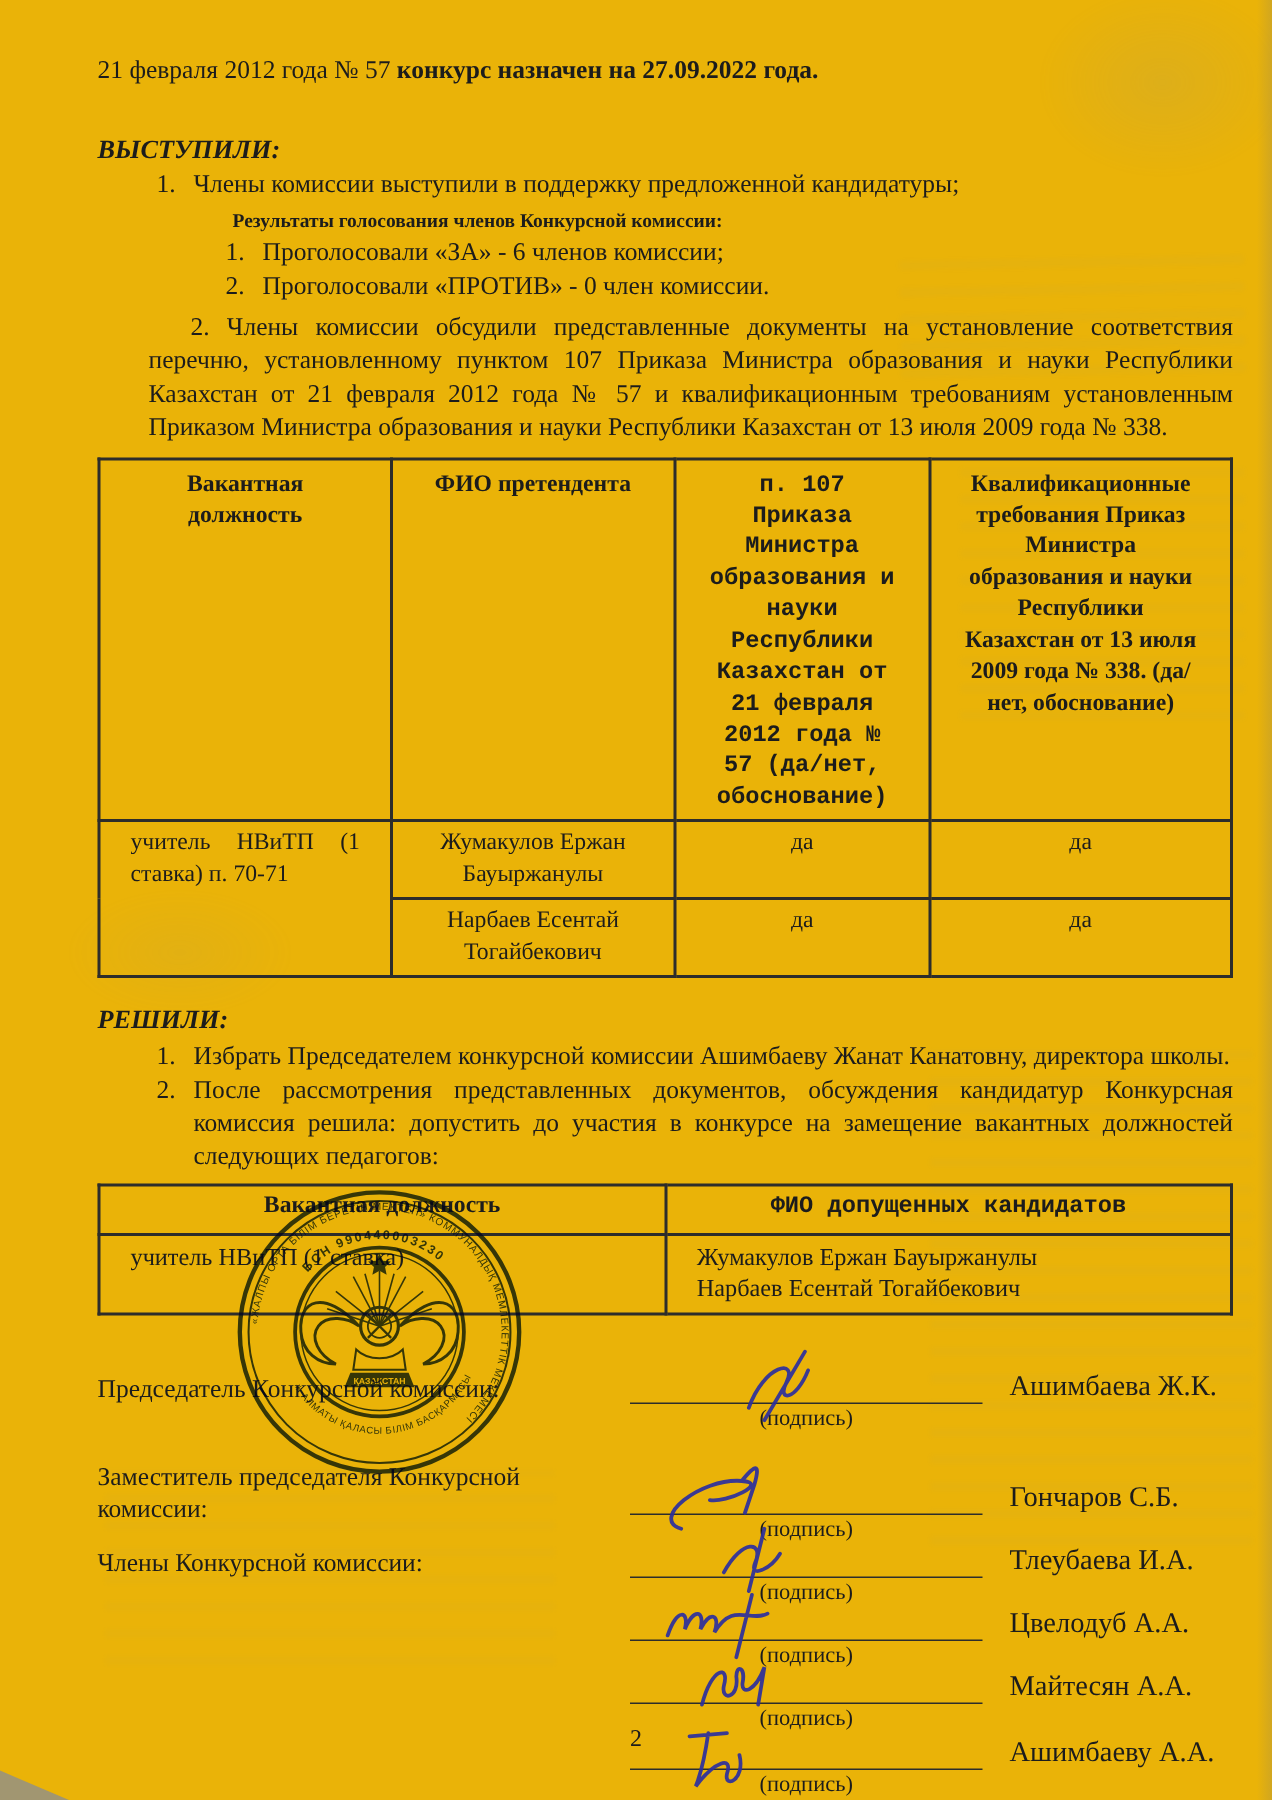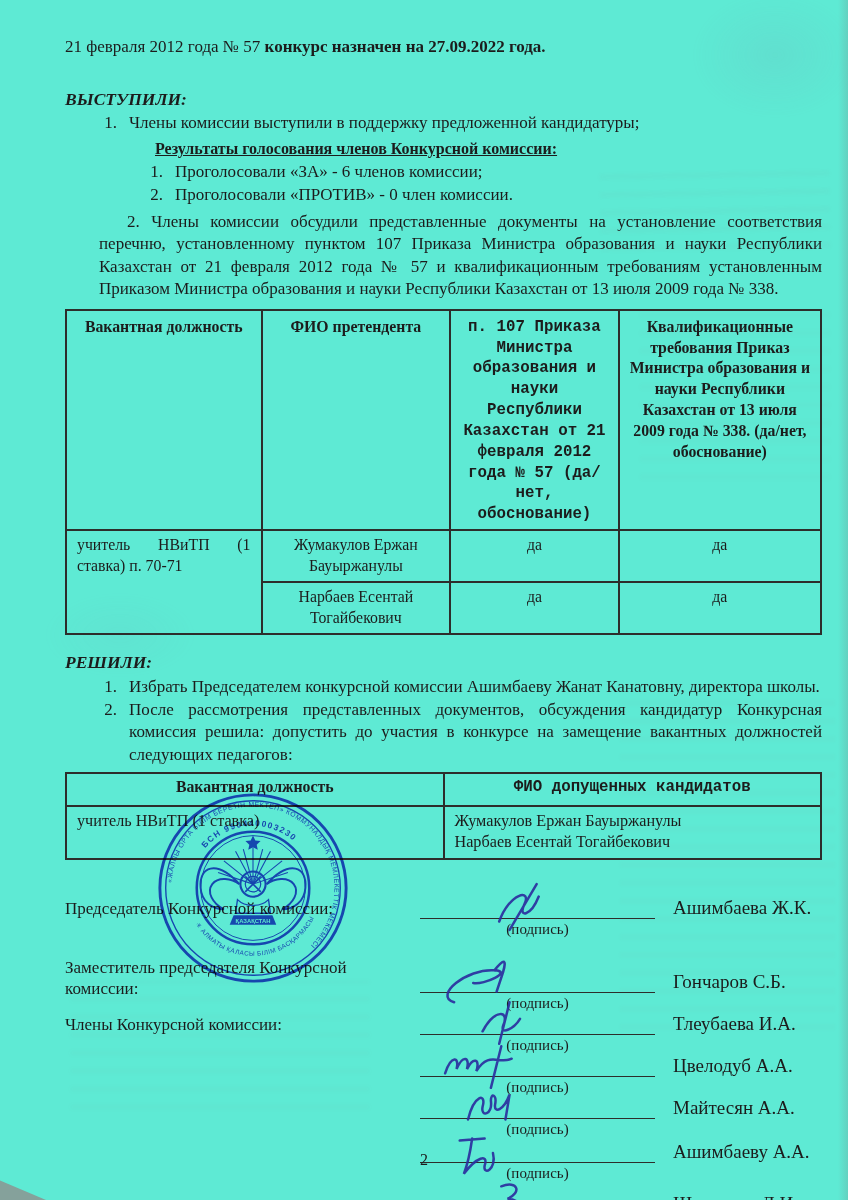--- a/index.html
+++ b/index.html
@@ -1,20 +1,20 @@
 <!DOCTYPE html>
 <html><head>
 <meta charset="utf-8">
 <style>
   html,body{margin:0;padding:0;background:#e8e8e6;}
   .page{
     position:relative;
     width:848px;height:1200px;
     margin:0 auto;
-    background:#5eead4;
+    background:#eab308;
     overflow:hidden;
     font-family:"Liberation Serif","DejaVu Serif",serif;
     color:#1c1c1c;
     font-size:17px;
     line-height:1.32;
   }
   
   .bleed{position:absolute;pointer-events:none;filter:blur(1.6px);opacity:.5;}
   .bleed-lines{background:repeating-linear-gradient(0deg, rgba(130,150,145,.18) 0 6px, rgba(0,0,0,0) 6px 18px);}
   .bleed-blob{background:radial-gradient(ellipse at center, rgba(120,140,170,.22), rgba(0,0,0,0) 70%);}
@@ -25,27 +25,27 @@
   
   .content{position:absolute;left:65px;top:0;width:757px;}
   .intro{margin-top:36px;}
   .h-bold{font-weight:bold;}
   .sec-head{font-weight:bold;margin-top:30px;font-size:17.5px;font-style:italic;}
   .li-row{display:flex;}
   .li-num{flex:0 0 auto;text-align:right;}
   .li-text{flex:1 1 auto;}
   .indent1 .li-num{width:52px;padding-right:12px;}
   .indent2 .li-num{width:98px;padding-right:12px;}
-  .results-head{font-weight:bold;margin:4px 0 2px 90px;font-size:16px;text-decoration:underline;}
+  .results-head{font-weight:bold;margin:4px 0 2px 90px;font-size:13px;}
   .para{ text-align:justify; margin-top:5px;margin-left:34px;}
   .para .first-indent{display:inline-block;width:28px;}
   .just{text-align:justify;}
   
   table{border-collapse:collapse;width:757px;table-layout:fixed;}
-  td,th{border:2px solid #2d2d2b;padding:4px 10px;vertical-align:top;font-size:15.8px;}
+  td,th{border:2px solid #2d2d2b;padding:4px 20px;vertical-align:top;font-size:15.8px;}
   th{font-weight:bold;text-align:center;padding-top:6px;}
   .t1{margin-top:8px;}
   .t1 .c1{width:26%;} .t1 .c2{width:25%;} .t1 .c3{width:22%;font-family:Liberation Mono, monospace;} .t1 .c4{width:27%;}
   .t1 thead th{height:178px;}
   .t1 .pos-cell{text-align:justify;vertical-align:top;}
   .t1 .name-cell{text-align:center;height:42px;}
   .t1 .yn-cell{text-align:center;}
   .t2{margin-top:6px;}
   .t2 th{height:24px;padding-top:3px;}
   .t2 td{font-size:16.2px;}

